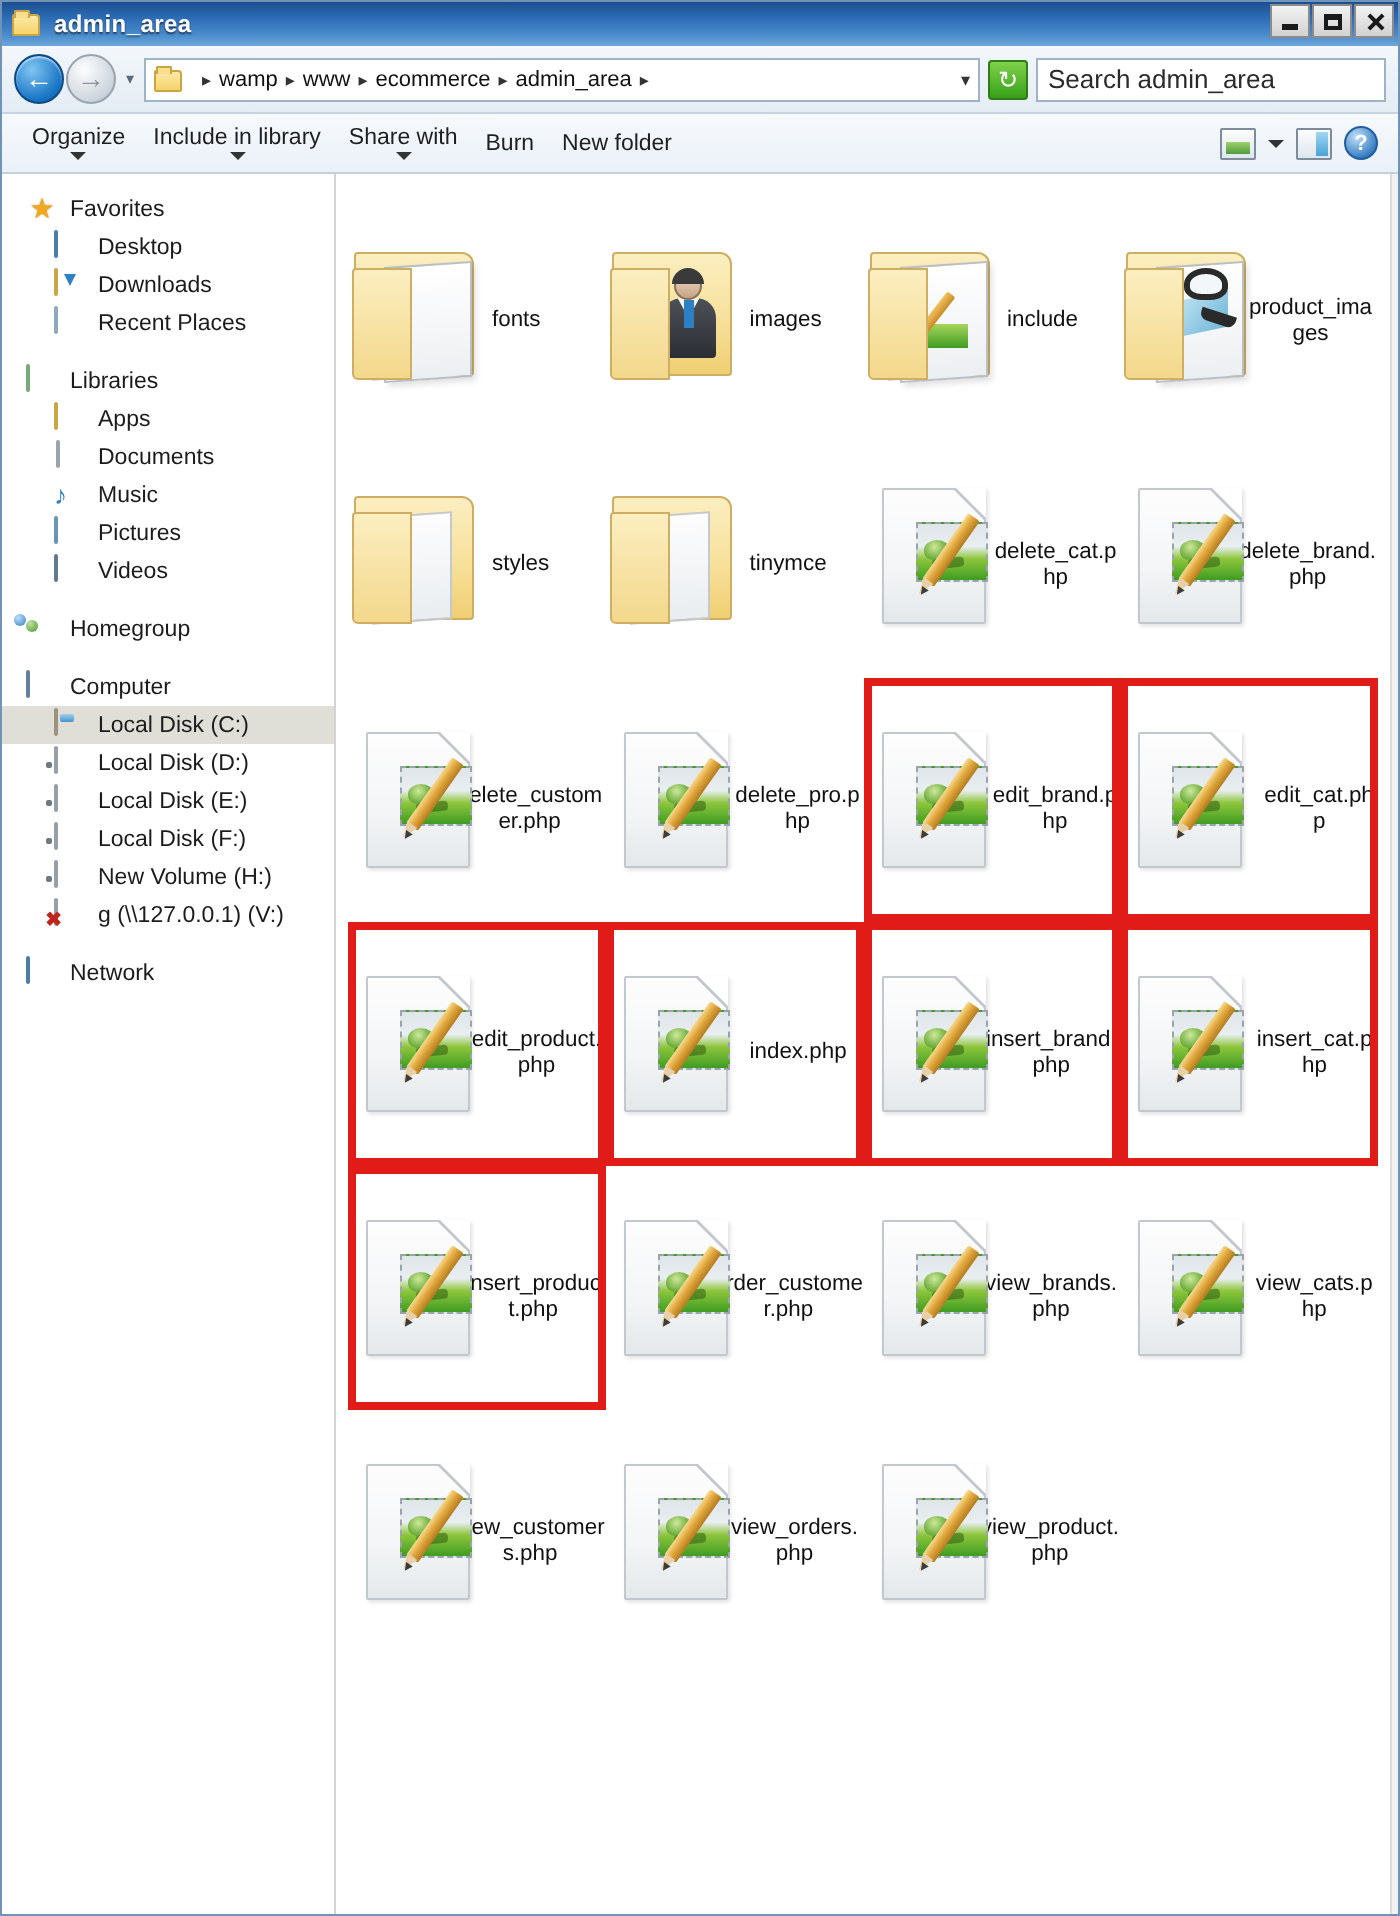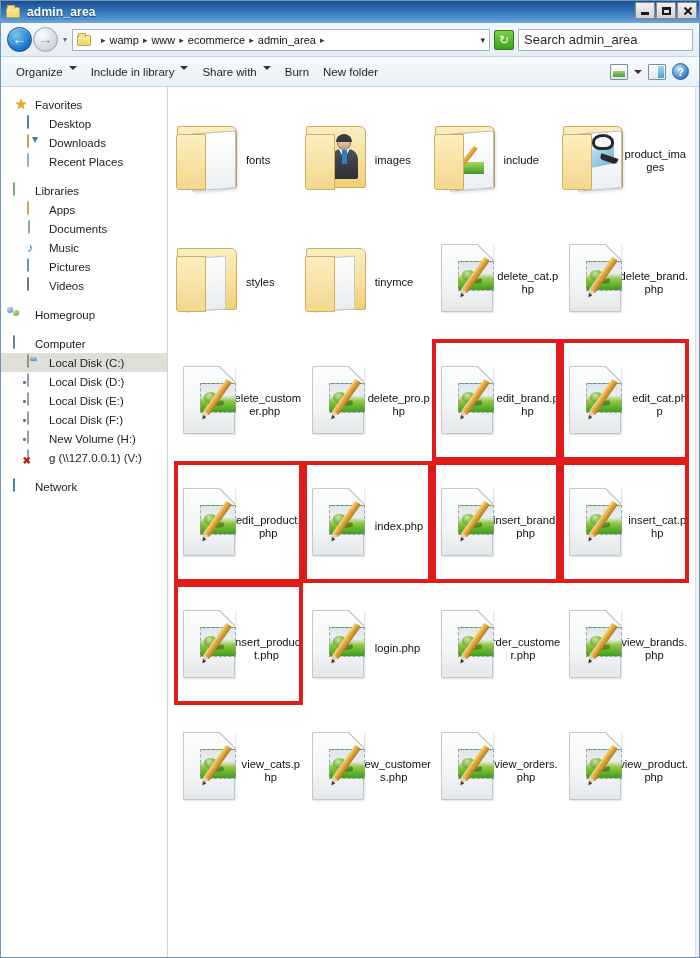--- a/index.html
+++ b/index.html
@@ -129,22 +129,22 @@
   
   .commandbar {
     height: 30px;
     background: linear-gradient(to bottom, #f7fafd, #e9f0f7);
     display: flex; align-items: center;
     padding: 0 8px;
     border-bottom: 1px solid #c4d0dc;
     font-size: 11.5px; color: #1f1f1f;
   }
   .cmd-item {
-    display: flex; gap: 6px;
-    padding: 3px 7px; white-space: nowrap;
+    display: flex; align-items: center; gap: 1px;
+    padding: 3px 7px; white-space: nowrap; flex-direction: column;
   }
   .caret-dn {
     width: 0; height: 0;
     border-left: 4px solid transparent; border-right: 4px solid transparent;
     border-top: 4px solid #333;
   }
   .cmd-right { margin-left: auto; display: flex; align-items: center; gap: 6px; padding-right: 2px; }
   .icon-box {
     width: 18px; height: 16px; border: 1px solid #7d8c9b;
     background: linear-gradient(to bottom,#fdfdfd,#dde6ee);
@@ -831,32 +831,20 @@
           <div class="item">
             <div class="thumb">
               <div class="file-lg">
                 <div class="page">
                   <div class="fold"></div>
                   <div class="pic"></div>
                   <div class="pencil"></div>
                 </div>
               </div>
             </div>
-            <div class="label">login.php</div>
-          </div>
-          <div class="item">
-            <div class="thumb">
-              <div class="file-lg">
-                <div class="page">
-                  <div class="fold"></div>
-                  <div class="pic"></div>
-                  <div class="pencil"></div>
-                </div>
-              </div>
-            </div>
             <div class="label">order_customer.php</div>
           </div>
           <div class="item">
             <div class="thumb">
               <div class="file-lg">
                 <div class="page">
                   <div class="fold"></div>
                   <div class="pic"></div>
                   <div class="pencil"></div>
                 </div>

